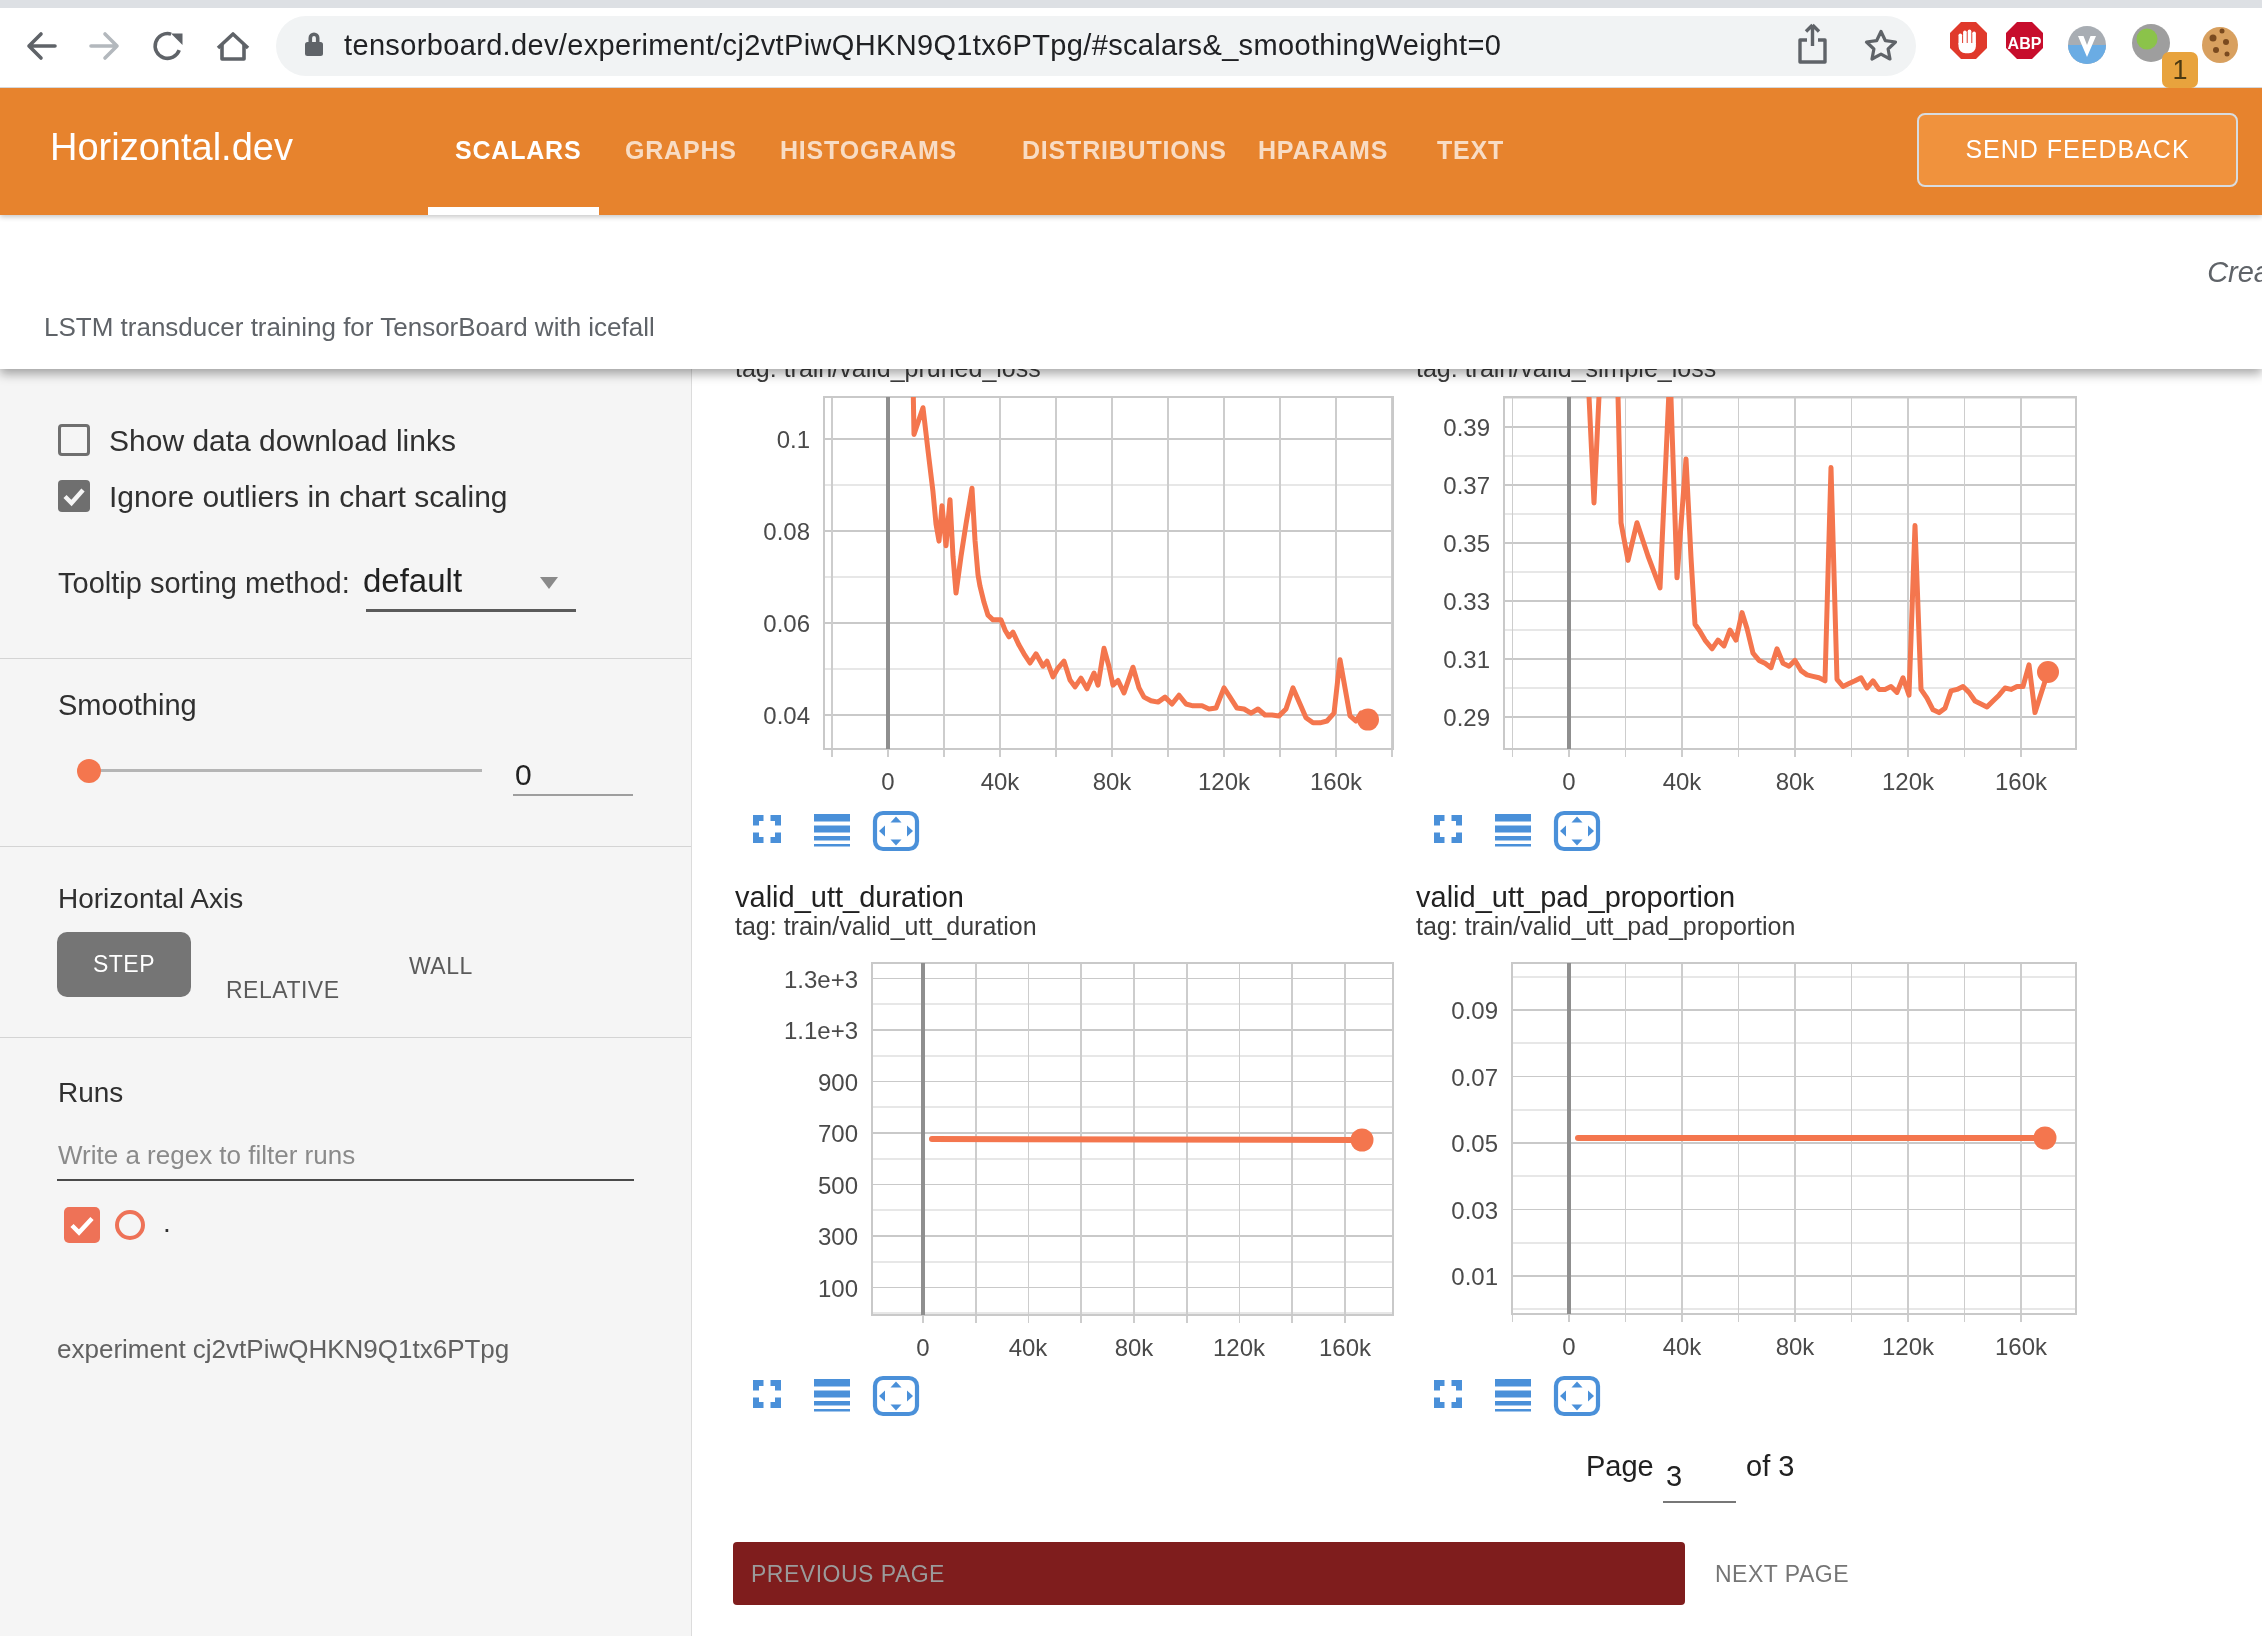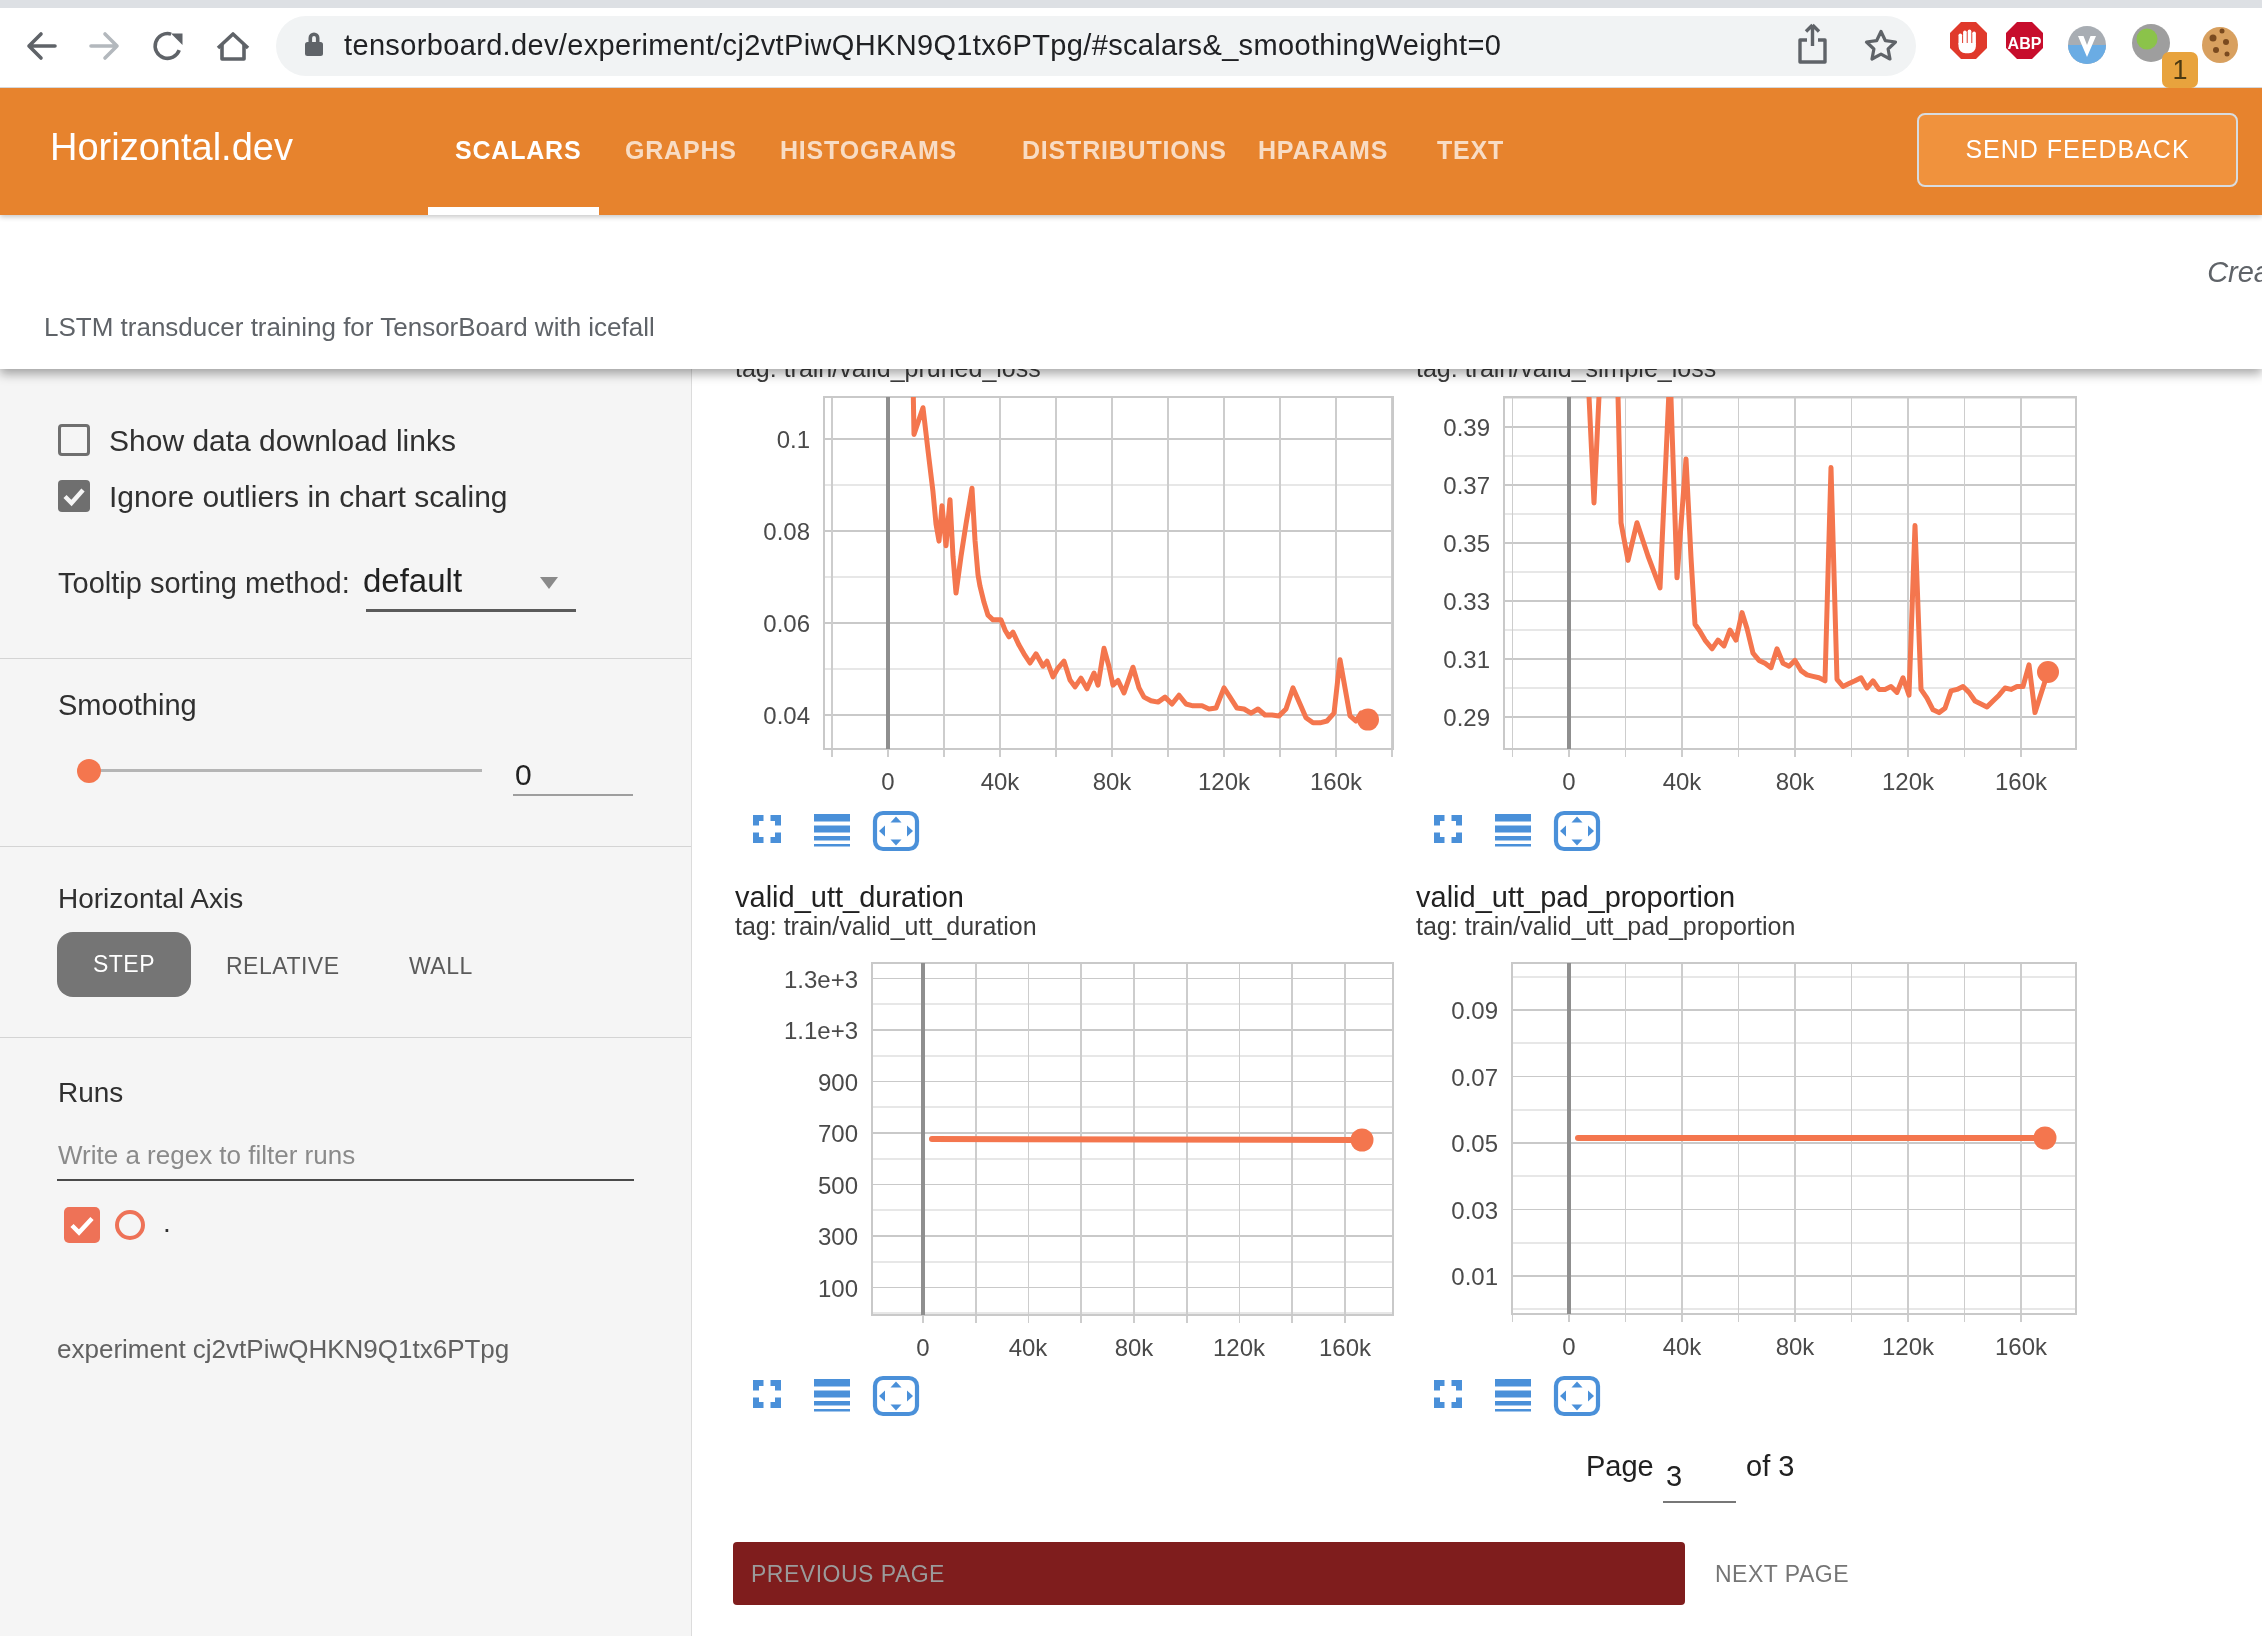--- a/index.html
+++ b/index.html
@@ -287,22 +287,22 @@
   <div class="abs" style="left:0px;top:289px;width:692px;height:1px;background:#d4d4d4;"></div>
 
   <div class="abs" style="left:58px;top:320px;font-size:29px;color:#303030;">Smoothing</div>
   <div class="abs" style="left:89px;top:400px;width:393px;height:3px;background:#b5b5b5;"></div>
   <div class="abs" style="left:77px;top:390px;width:24px;height:24px;border-radius:50%;background:#f4764e;"></div>
   <div class="abs" style="left:515px;top:389px;font-size:30px;color:#212121;">0</div>
   <div class="abs" style="left:513px;top:425px;width:120px;height:2px;background:#9e9e9e;"></div>
   <div class="abs" style="left:0px;top:477px;width:692px;height:1px;background:#d4d4d4;"></div>
 
   <div class="abs" style="left:58px;top:514px;font-size:28px;color:#303030;">Horizontal Axis</div>
-  <div class="abs" style="left:57px;top:563px;width:134px;height:65px;background:#757575;border-radius:16px;text-align:center;line-height:65px;font-size:23px;color:#fff;letter-spacing:0.5px;">STEP</div>
-  <div class="abs" style="left:226px;top:584px;font-size:23px;color:#5a5a5a;letter-spacing:0.5px;">RELATIVE</div>
+  <div class="abs" style="left:57px;top:563px;width:134px;height:65px;background:#757575;border-radius:10px;text-align:center;line-height:65px;font-size:23px;color:#fff;letter-spacing:0.5px;">STEP</div>
+  <div class="abs" style="left:226px;top:608px;font-size:23px;color:#5a5a5a;letter-spacing:0.5px;">RELATIVE</div>
   <div class="abs" style="left:409px;top:584px;font-size:23px;color:#5a5a5a;letter-spacing:0.5px;">WALL</div>
   <div class="abs" style="left:0px;top:668px;width:692px;height:1px;background:#d4d4d4;"></div>
 
   <div class="abs" style="left:58px;top:708px;font-size:28px;color:#303030;">Runs</div>
   <div class="abs" style="left:58px;top:771px;font-size:26px;color:#8a8a8a;">Write a regex to filter runs</div>
   <div class="abs" style="left:57px;top:810px;width:577px;height:2px;background:#4a4a4a;"></div>
   <div class="abs" style="left:64px;top:838px;width:36px;height:36px;background:#ee7257;border-radius:5px;">
     <svg width="36" height="36" viewBox="0 0 36 36">
         <path d="M8 18.5 L15 25.5 L28 11.5" fill="none" stroke="#fff" stroke-width="4.5"></path>
       </svg>

